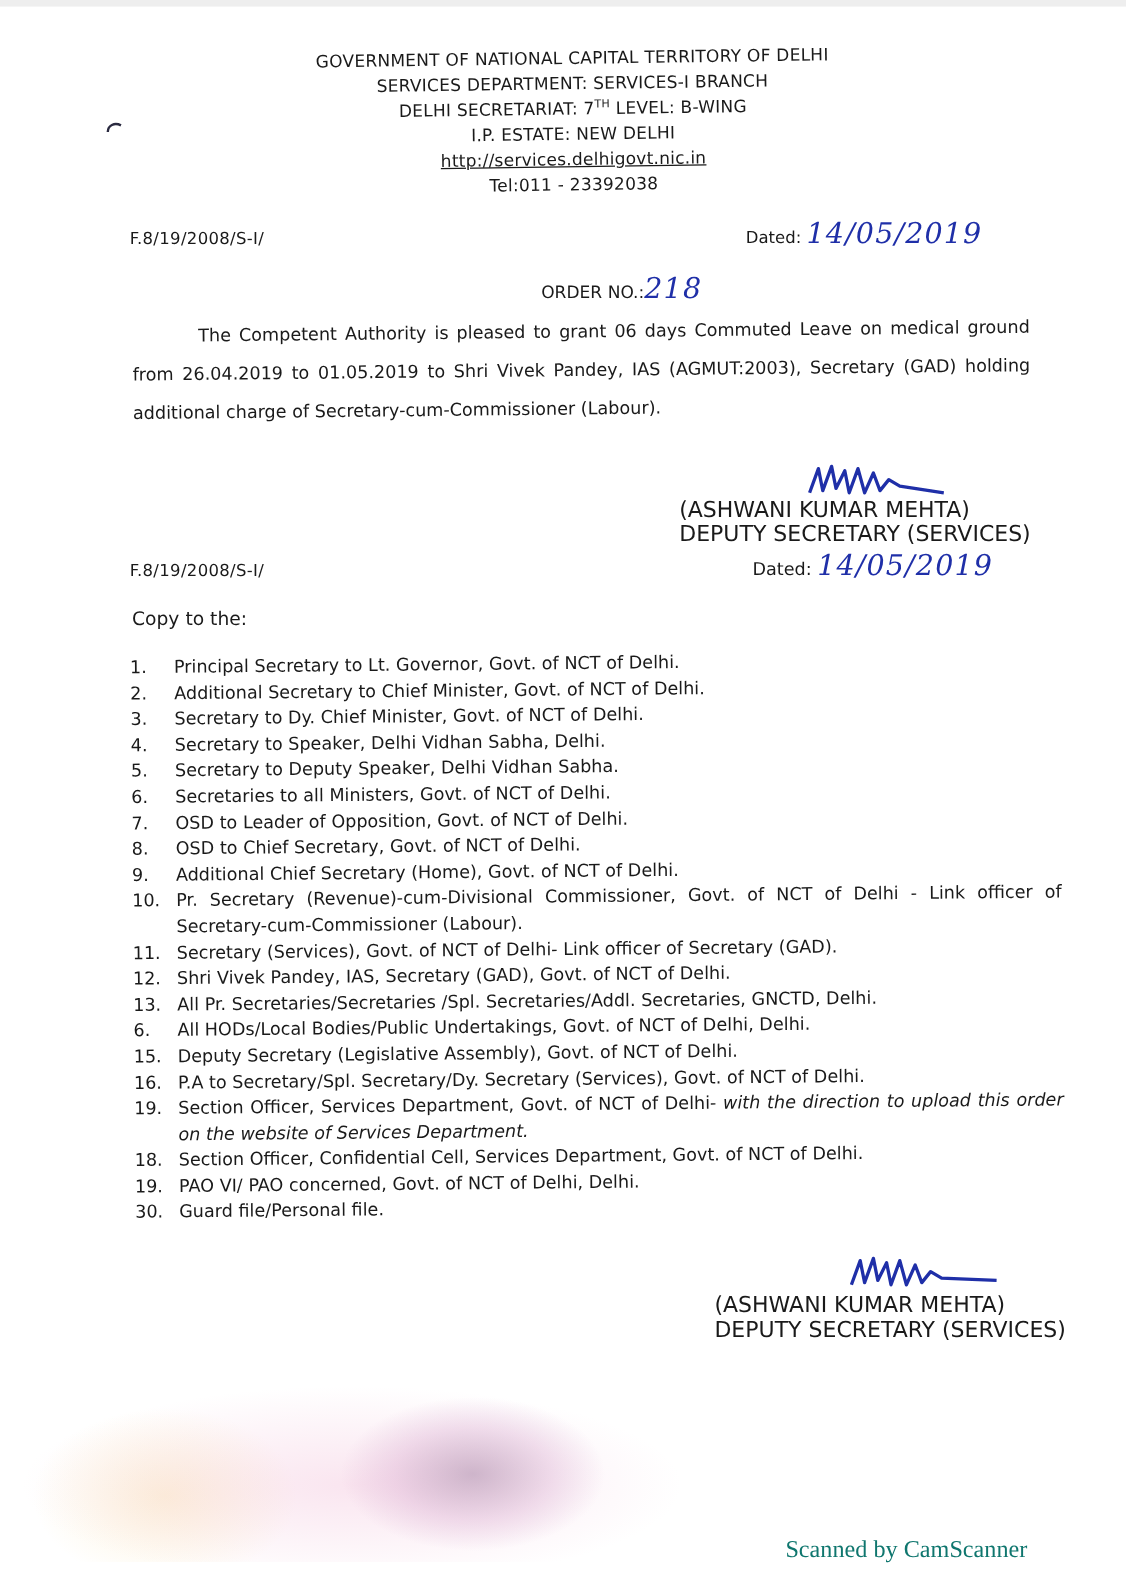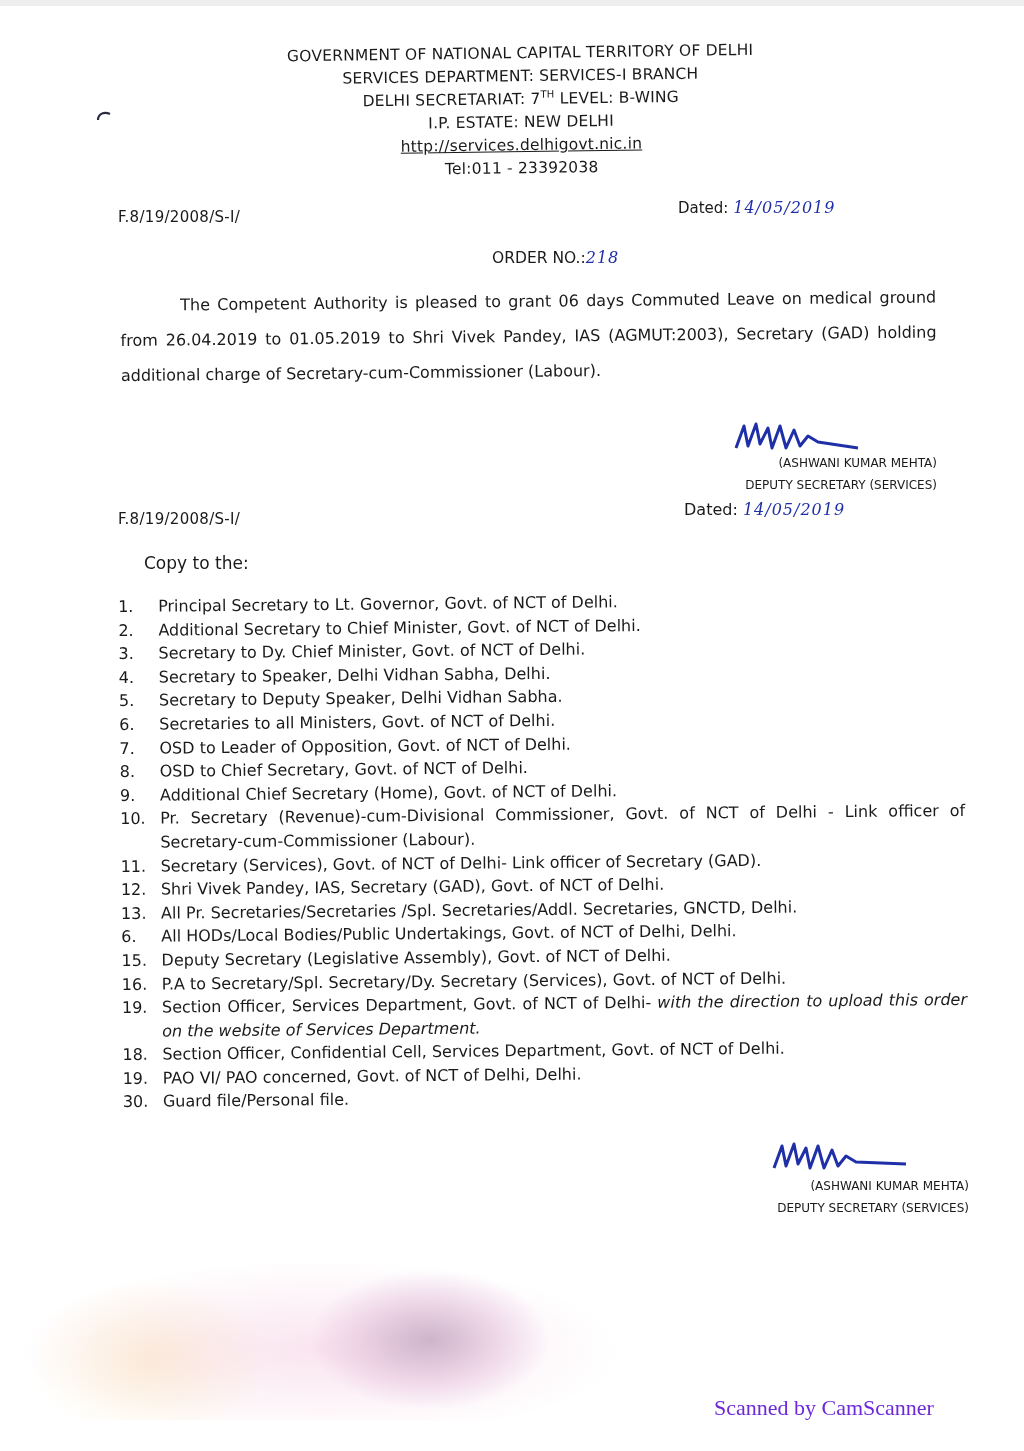--- a/index.html
+++ b/index.html
@@ -15,51 +15,51 @@
     position: absolute; left: 240px; top: 46px; width: 560px;
     text-align: center; font-size: 15.5px; line-height: 23px; letter-spacing: 0.2px;
     transform: rotate(-0.8deg); transform-origin: left top;
   }
   .letterhead .line { display: block; white-space: nowrap; }
   .letterhead sup { font-size: 10px; line-height: 0; text-align: right; }
   .letterhead .url { text-decoration: underline; }
   .mark { position: absolute; left: 96px; top: 110px; width: 16px; height: 12px; }
   .fileno { position: absolute; font-size: 15px; letter-spacing: 0.3px; }
   .dated { position: absolute; font-size: 15px; }
-  .hand { font-family: "DejaVu Serif", serif; font-style: italic; color: #1f2fa8; font-size: 16px; letter-spacing: 1px; }
+  .hand { font-family: "DejaVu Serif", serif; font-style: italic; color: #1f2fa8; font-size: 26px; letter-spacing: 1px; }
   .order { position: absolute; left: 492px; top: 248px; font-size: 15.5px; }
   .body-para {
     position: absolute; left: 120px; top: 288px; width: 816px;
     font-size: 16px; line-height: 35px; text-align: justify;
     transform: rotate(-0.6deg); transform-origin: left top;
   }
   .body-para .indent { display: inline-block; width: 60px; }
-  .sigblock { position: absolute; text-align: right; font-size: 12px; line-height: 22px; white-space: nowrap; }
+  .sigblock { position: absolute; text-align: left; font-size: 20px; line-height: 22px; white-space: nowrap; }
   .sig { position: absolute; width: 140px; height: 40px; }
-  .copyto { position: absolute; left: 120px; top: 553px; font-size: 17px; margin-left: 24px; }
+  .copyto { position: absolute; left: 120px; top: 553px; font-size: 17px; }
   .list {
     position: absolute; left: 118px; top: 595px; width: 845px;
     font-size: 16px; line-height: 23.6px; margin: 0; padding: 0; list-style: none;
     transform: rotate(-0.55deg); transform-origin: left top;
   }
   .list li { display: flex; }
   .list .num { display: inline-block; width: 40px; flex: none; }
   .list .txt { flex: 1; }
   .list .txt.just { text-align: justify; text-align-last: left; }
   .list em { font-style: italic; }
   .smudge {
     position: absolute; left: 20px; top: 1250px; width: 700px; height: 170px;
     background:
       radial-gradient(ellipse 120px 70px at 410px 90px, rgba(150,110,150,0.45), rgba(200,140,190,0.25) 60%, rgba(255,255,255,0) 100%),
       radial-gradient(ellipse 300px 90px at 300px 100px, rgba(240,180,210,0.35), rgba(255,255,255,0) 100%),
       radial-gradient(ellipse 120px 80px at 130px 110px, rgba(250,220,150,0.35), rgba(255,255,255,0) 100%);
   }
   .footer {
     position: absolute; left: 714px; top: 1395px; font-family: "Liberation Serif", serif;
-    font-size: 22px; color: #6d28d9;
+    font-size: 22px; color: #0f766e;
   }
 </style>
 </head>
 <body>
 
 <div class="page">
   <div class="topline"></div>
 
   <svg class="mark" viewBox="0 0 16 12">
     <path d="M2 10 C2 4, 8 1, 14 4" stroke="#2a2a40" stroke-width="2.2" fill="none"></path>

